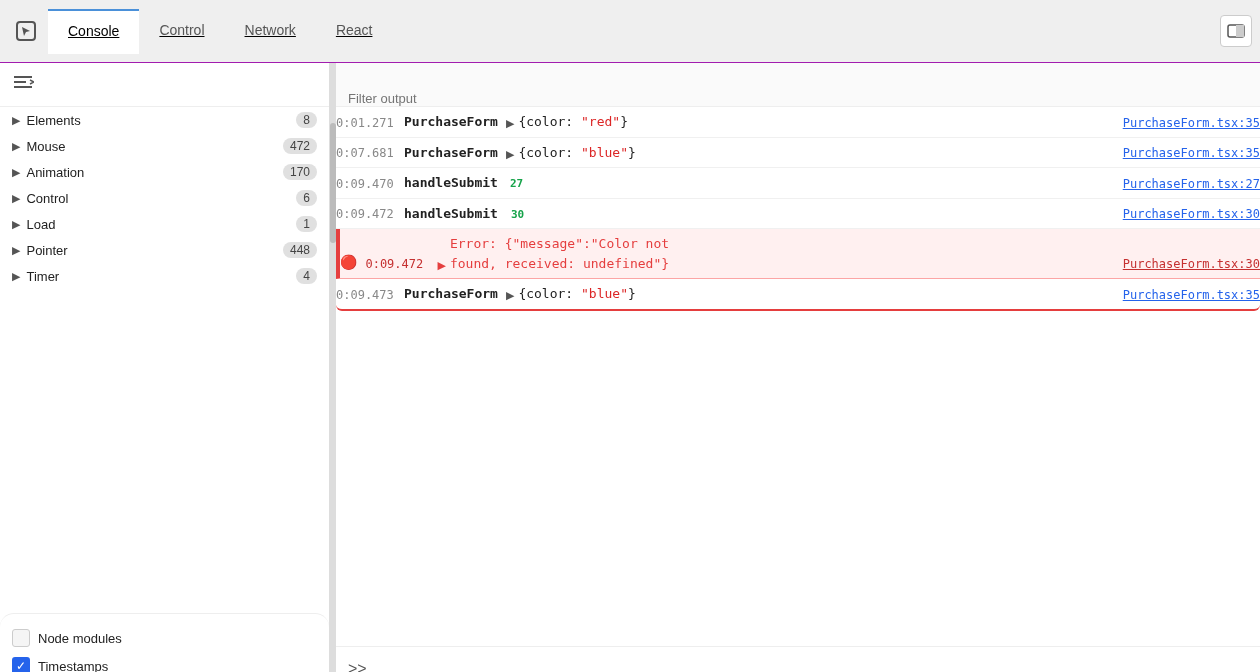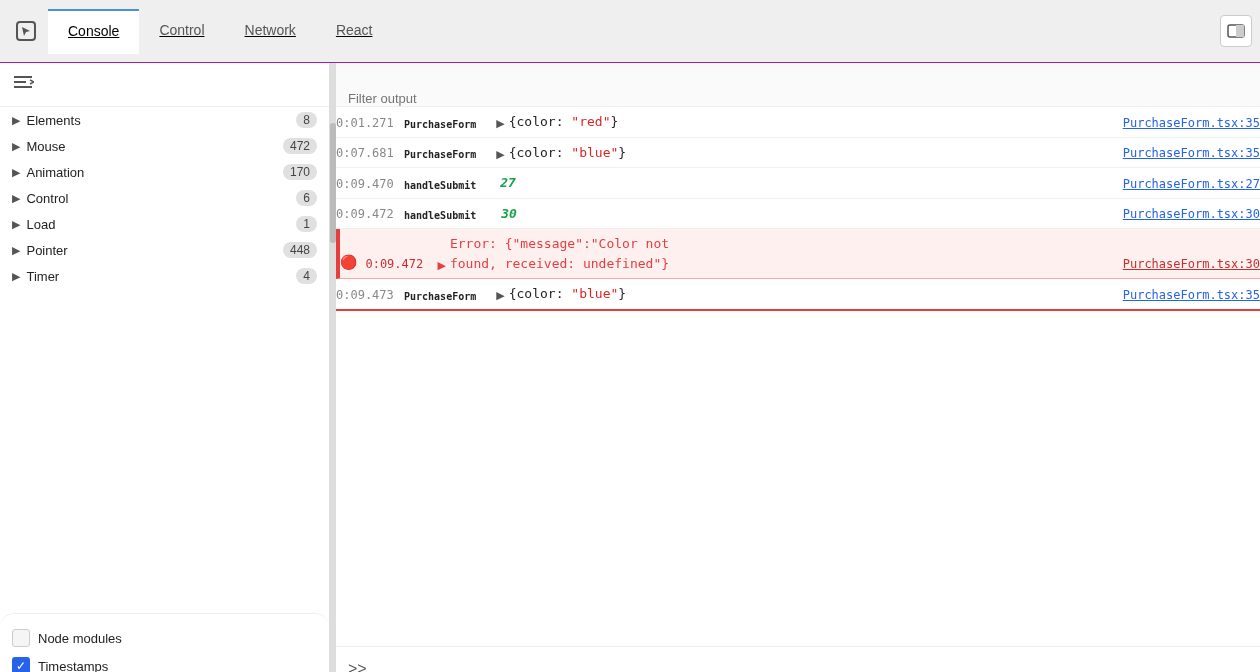--- a/index.html
+++ b/index.html
@@ -216,41 +216,40 @@
     .log-timestamp {
       color: #888;
       margin-right: 8px;
       min-width: 60px;
       font-family: monospace;
       font-size: 12px;
     }
     .log-source {
       font-weight: 600;
       font-family: monospace;
-      font-size: 10px;
-      margin-right: 16px;
+      font-size: 13px;
+      margin-right: 4px;
       color: #222;
     }
     .log-arrow {
       color: #555;
       margin: 0 4px;
       font-size: 11px;
     }
     .log-value {
       font-family: monospace;
       font-size: 13px;
       color: #222;
       margin-right: 4px;
     }
     .log-value-green {
       font-family: monospace;
-      font-size: 13px;
+      font-size: 11px;
       color: #16a34a;
       font-weight: 600;
-      font-style: italic;
     }
     .log-string {
       color: #dc2626;
       font-family: monospace;
     }
     .log-link {
       color: #2563eb;
       text-decoration: underline;
       font-family: monospace;
       font-size: 12px;
@@ -445,21 +444,21 @@
       <div class="log-row error-row">
         <span class="error-icon">🔴</span>
         <span class="log-timestamp" style="color:#c53030;">0:09.472</span>
         <span class="error-arrow">▶</span>
         <span class="error-text">
           Error: {"message":"Color not<br>found, received: undefined"}
         </span>
         <span class="log-link" style="color:#c53030;">PurchaseForm.tsx:30</span>
       </div>
 
-      <div class="log-row log-row-bottom" style="border-bottom: 2px solid #e53e3e;">
+      <div class="log-row log-row-bottom" style="border-bottom: 2px solid #e53e3e; border-radius: 6px;">
         <span class="log-timestamp">0:09.473</span>
         <span class="log-source">PurchaseForm</span>
         <span class="log-arrow">▶</span>
         <span class="log-value">{color: <span class="log-string">"blue"</span>}</span>
         <span class="log-row-spacer"></span>
         <span class="log-link">PurchaseForm.tsx:35</span>
       </div>
 
     </div>
 

